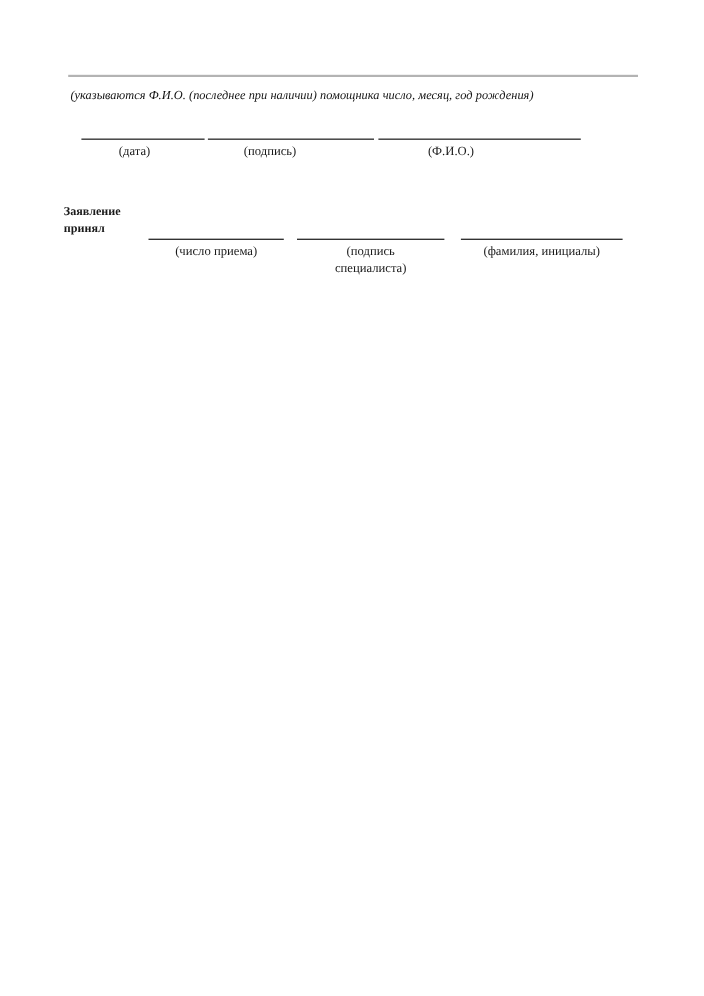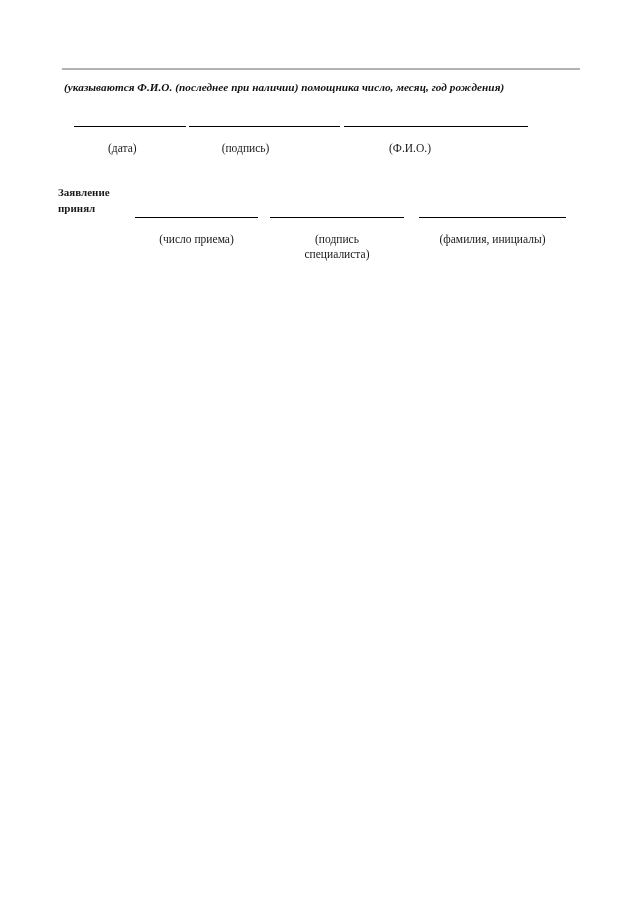--- a/index.html
+++ b/index.html
@@ -35,42 +35,42 @@
   }
 
   
   .caption-italic {
     position: absolute;
     left: 64px;
     top: 80px;
     width: 520px;
     font-size: 11.2px;
     font-style: italic;
-    font-weight: 700;
+    font-weight: 400;
     line-height: 15px;
     letter-spacing: 0.05px;
     white-space: nowrap;
     color: #111111;
   }
 
   
   .sig-field {
     position: absolute;
   }
   .sig-line {
     height: 0;
     border-top: 1px solid #000000;
     width: 100%;
   }
   .sig-label {
     font-size: 11.5px;
     line-height: 14.5px;
     text-align: center;
     color: #1a1a1a;
-    margin-top: 14px;
+    margin-top: 4px;
     white-space: pre-line;
     font-family: Liberation Serif, serif;
   }
 
   
   #field-date        { left: 74px;  top: 126px; width: 112px; }
   #field-signature   { left: 189px; top: 126px; width: 151px; }
   #field-fio         { left: 344px; top: 126px; width: 184px; }
 
   #field-date .sig-label      { padding-left: 34px; text-align: left; }

